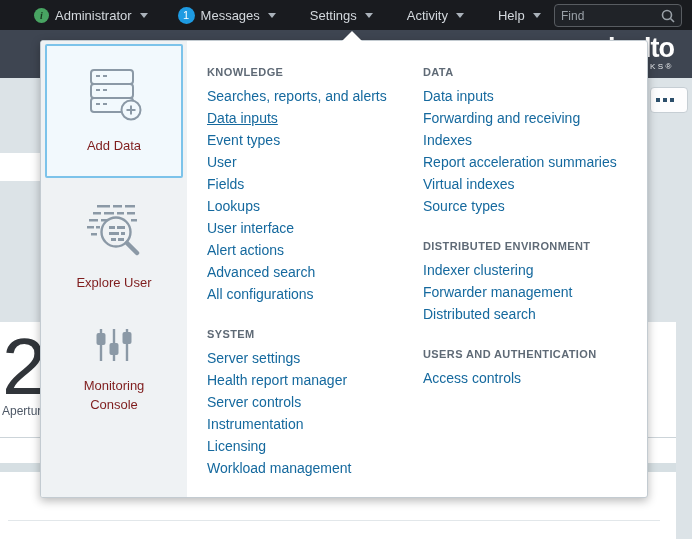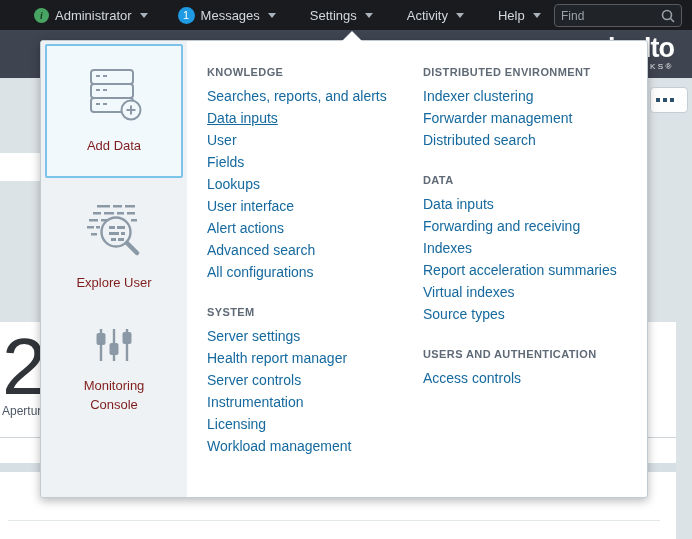--- a/index.html
+++ b/index.html
@@ -220,20 +220,21 @@
       <div class="nav-label" style="width:92px">Monitoring Console</div>
     </div>
   </div>
 
   <div class="menu-content">
     <div class="menu-col">
       <div class="menu-group">
         <div class="menu-group-header">KNOWLEDGE</div>
         <a class="menu-link">Searches, reports, and alerts</a>
         <a class="menu-link hovered">Data inputs</a>
+        <a class="menu-link">Event types</a>
         <a class="menu-link">User</a>
         <a class="menu-link">Fields</a>
         <a class="menu-link">Lookups</a>
         <a class="menu-link">User interface</a>
         <a class="menu-link">Alert actions</a>
         <a class="menu-link">Advanced search</a>
         <a class="menu-link">All configurations</a>
       </div>
       <div class="menu-group">
         <div class="menu-group-header">SYSTEM</div>
@@ -241,33 +242,33 @@
         <a class="menu-link">Health report manager</a>
         <a class="menu-link">Server controls</a>
         <a class="menu-link">Instrumentation</a>
         <a class="menu-link">Licensing</a>
         <a class="menu-link">Workload management</a>
       </div>
     </div>
 
     <div class="menu-col">
       <div class="menu-group">
-        <div class="menu-group-header">DISTRIBUTED ENVIRONMENT</div>
-        <a class="menu-link">Indexer clustering</a>
-        <a class="menu-link">Forwarder management</a>
-        <a class="menu-link">Distributed search</a>
-      </div>
-      <div class="menu-group">
         <div class="menu-group-header">DATA</div>
         <a class="menu-link">Data inputs</a>
         <a class="menu-link">Forwarding and receiving</a>
         <a class="menu-link">Indexes</a>
         <a class="menu-link">Report acceleration summaries</a>
         <a class="menu-link">Virtual indexes</a>
         <a class="menu-link">Source types</a>
       </div>
       <div class="menu-group">
+        <div class="menu-group-header">DISTRIBUTED ENVIRONMENT</div>
+        <a class="menu-link">Indexer clustering</a>
+        <a class="menu-link">Forwarder management</a>
+        <a class="menu-link">Distributed search</a>
+      </div>
+      <div class="menu-group">
         <div class="menu-group-header">USERS AND AUTHENTICATION</div>
         <a class="menu-link">Access controls</a>
       </div>
     </div>
   </div>
 </div>
 
 </body></html>

